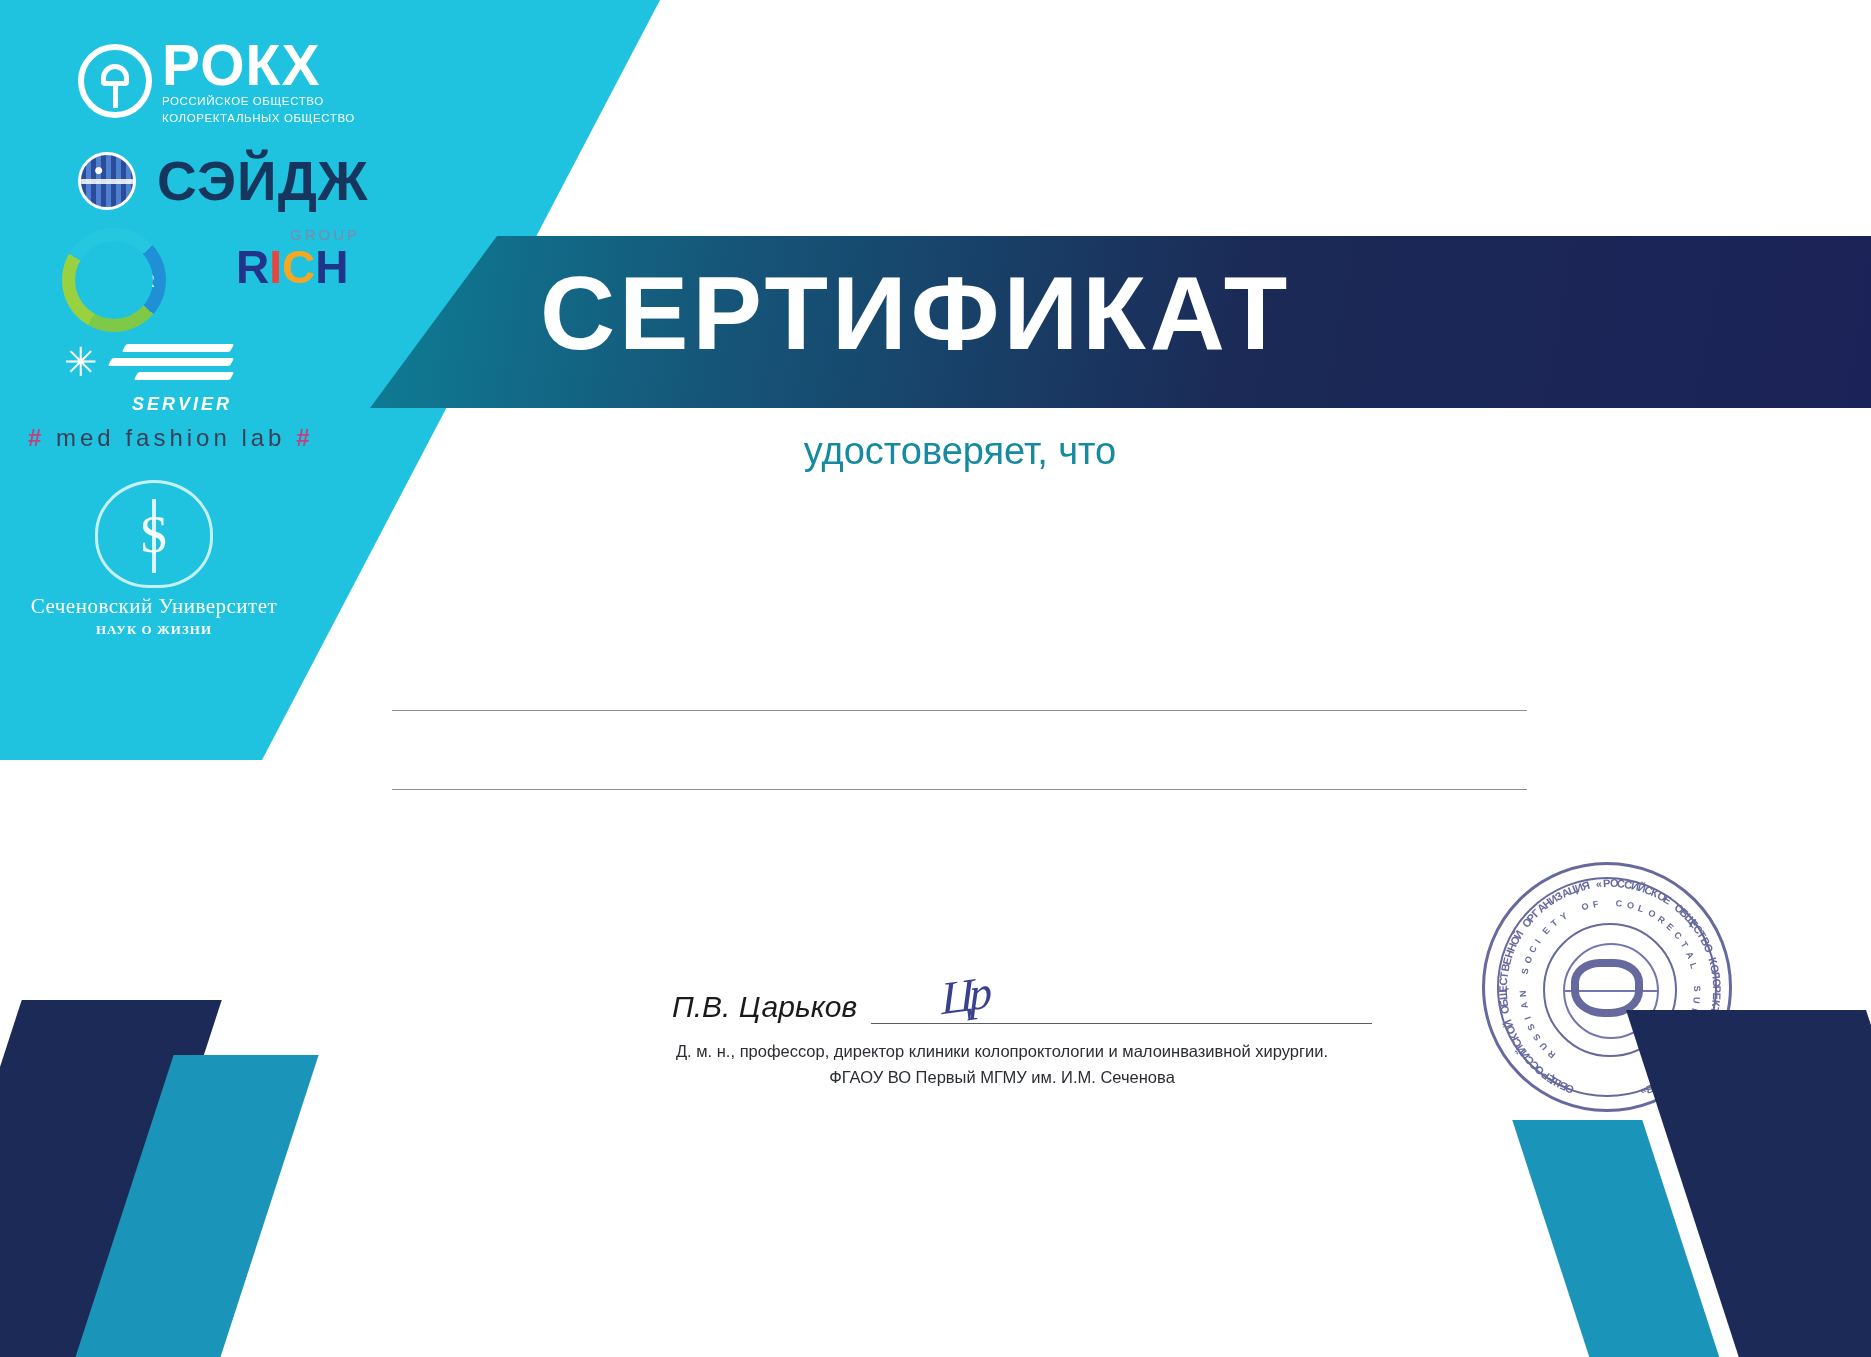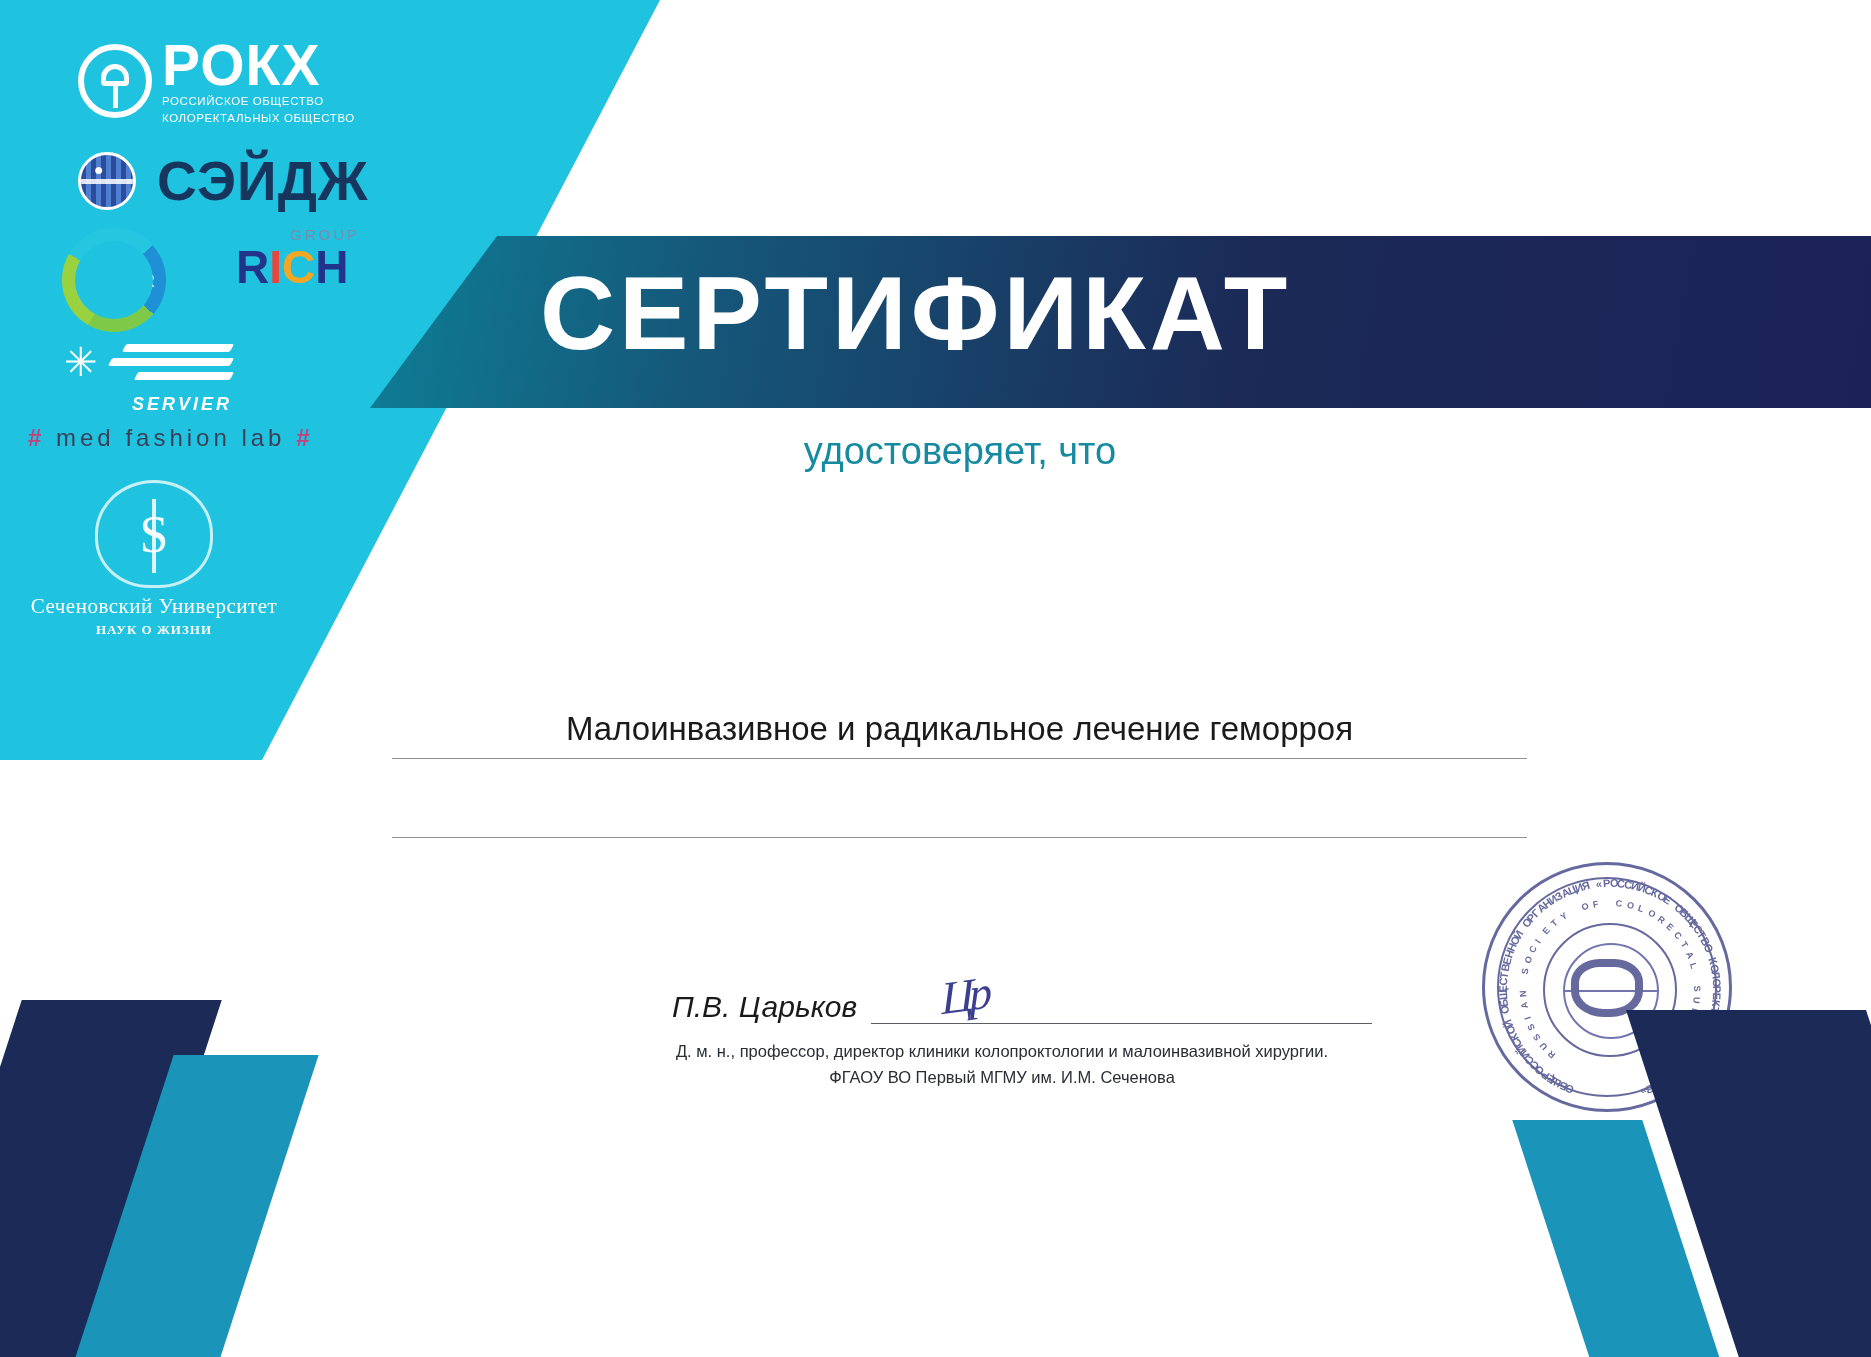--- a/index.html
+++ b/index.html
@@ -538,21 +538,20 @@
   </div>
 
   <div class="header-band"></div>
   <div class="header-title">СЕРТИФИКАТ</div>
 
   <div class="body-area">
     <div class="line-certifies">удостоверяет, что</div>
   </div>
 
   <div class="event-block">
-    <div class="event-title">Малоинвазивное и радикальное лечение геморроя</div>
     <div class="rule"></div>
     <div class="rule second"></div>
   </div>
 
   <div class="sign-block">
     <div class="sign-row">
       <div class="signer-name">П.В. Царьков</div>
       <div class="sign-line-wrap">
         <div class="sign-scribble">Цр</div>
         <div class="sign-line"></div>

